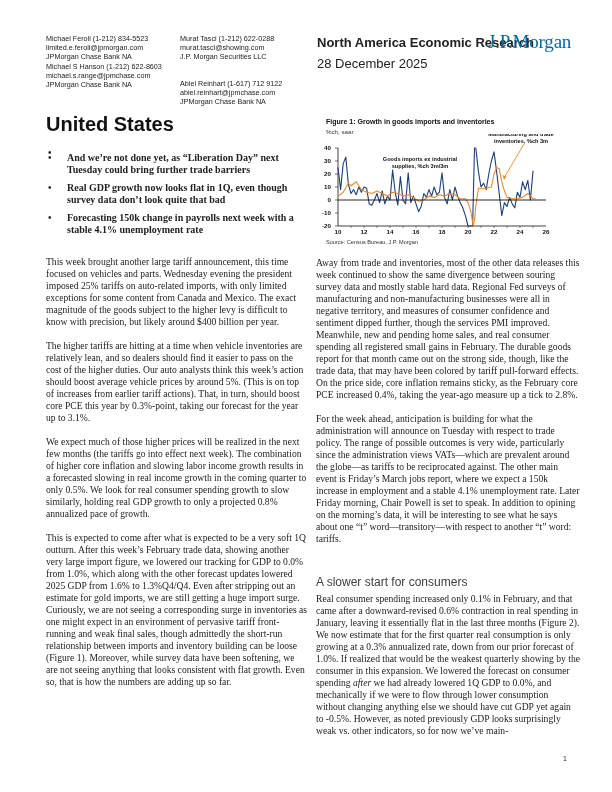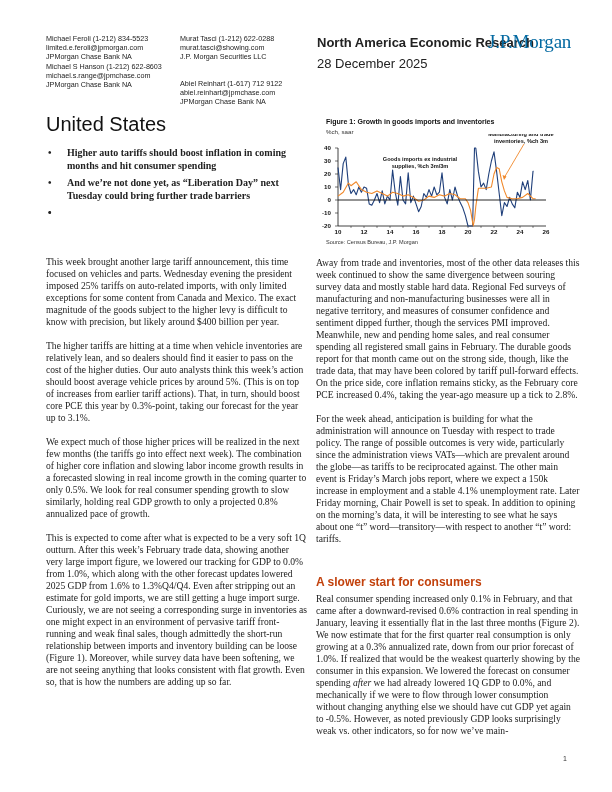--- a/index.html
+++ b/index.html
@@ -2,30 +2,30 @@
 <html><head>
 <meta charset="utf-8">
 <style>
   html, body { margin:0; padding:0; background:#fff; }
   body { width:612px; height:792px; position:relative; overflow:hidden; font-family:"Liberation Serif", serif; color:#222; }
   .abs { position:absolute; }
   .contacts { font-family:"Liberation Sans", sans-serif; font-size:7.2px; line-height:9px; color:#222; }
   .contact-block { position:absolute; }
   .header-right { font-family:"Liberation Sans", sans-serif; font-size:13px; }
   .logo { font-family:"Liberation Serif", serif; font-size:19px; color:#0369a1; letter-spacing:-0.2px; }
-  .title { font-family:"Liberation Sans", sans-serif; font-weight:normal; font-size:20px; color:#111; }
+  .title { font-family:"Liberation Sans", sans-serif; font-weight:bold; font-size:20px; color:#111; }
   .bullets { font-family:"Liberation Serif", serif; font-weight:bold; font-size:10px; line-height:12.6px; color:#222; }
   .bullet { position:relative; padding-left:21px; margin-bottom:4.8px; }
   .bullet .dot { position:absolute; left:2px; top:0; }
   .body-text { font-family:"Liberation Serif", serif; font-size:9.6px; line-height:12px; color:#222; }
   .body-text p { margin:0 0 11.9px 0; }
   .fig-title { font-family:"Liberation Sans", sans-serif; font-weight:bold; font-size:7px; color:#111; }
   .fig-units { font-family:"Liberation Sans", sans-serif; font-size:6.2px; color:#333; }
   .fig-source { font-family:"Liberation Sans", sans-serif; font-size:5.6px; color:#333; }
-  .section-h { font-family:"Liberation Sans", sans-serif; font-weight:bold; font-size:12px; color:#c2410c; }
+  .section-h { font-family:"Liberation Sans", sans-serif; font-weight:normal; font-size:12px; color:#404040; }
   .pnum { font-family:"Liberation Sans", sans-serif; font-size:7px; color:#333; }
   svg text { font-family:"Liberation Sans", sans-serif; }
 </style>
 </head>
 <body>
 
 <div class="contacts">
   <div class="contact-block" style="left:46px; top:34px;">
     <div>Michael Feroli  (1-212) 834-5523</div>
     <div>limited.e.feroli@jpmorgan.com</div>
@@ -48,24 +48,24 @@
   </div>
 </div>
 
 <div class="abs header-right" style="left:317px; top:35px; font-weight:bold;">North America Economic Research</div>
 <div class="abs header-right" style="left:317px; top:56px;">28 December 2025</div>
 <div class="abs logo" style="left:488px; top:31px;">J.P.Morgan</div>
 
 <div class="abs title" style="left:46px; top:113px;">United States</div>
 
 <div class="abs bullets" style="left:46px; top:147px; width:262px;">
-  <div class="bullet"><span class="dot">•</span><span>Higher auto tariffs should boost inflation in coming months and hit consumer spending</span></div>
+  <div class="bullet"><span class="dot">•</span></div>
   <div class="bullet"><span class="dot">•</span><span>And we’re not done yet, as “Liberation Day” next Tuesday could bring further trade barriers</span></div>
-  <div class="bullet"><span class="dot">•</span></div>
-  <div class="bullet"><span class="dot">•</span></div>
+  <div class="bullet"><span class="dot">•</span><span>Real GDP growth now looks flat in 1Q, even though survey data don’t look quite that bad</span></div>
+  <div class="bullet"><span class="dot">•</span><span>Forecasting 150k change in payrolls next week with a stable 4.1% unemployment rate</span></div>
 </div>
 
 <div class="abs body-text" style="left:46px; top:256px; width:262px;">
   <p>This week brought another large tariff announcement, this time focused on vehicles and parts. Wednesday evening the president imposed 25% tariffs on auto-related imports, with only limited exceptions for some content from Canada and Mexico. The exact magnitude of the goods subject to the higher levy is difficult to know with precision, but likely around $400 billion per year.</p>
   <p>The higher tariffs are hitting at a time when vehicle inventories are relatively lean, and so dealers should find it easier to pass on the cost of the higher duties.  Our auto analysts think this week’s action should boost average vehicle prices by around 5%. (This is on top of increases from earlier tariff actions).  That, in turn, should boost core PCE this year by 0.3%-point, taking our forecast for the year up to 3.1%.</p>
   <p>We expect much of those higher prices will be realized in the next few months (the tariffs go into effect next week). The combination of higher core inflation and slowing labor income growth results in a forecasted slowing in real income growth in the coming quarter to only 0.5%. We look for real consumer spending growth to slow similarly, holding real GDP growth to only a projected 0.8% annualized pace of growth.</p>
   <p>This is expected to come after what is expected to be a very soft 1Q outturn. After this week’s February trade data, showing another very large import figure, we lowered our tracking for GDP to 0.0% from 1.0%, which along with the other forecast updates lowered 2025 GDP from 1.6% to 1.3%Q4/Q4. Even after stripping out an estimate for gold imports, we are still getting a huge import surge. Curiously, we are not seeing a corresponding surge in inventories as one might expect in an environment of pervasive tariff front-running and weak final sales, though admittedly the short-run relationship between imports and inventory building can be loose (Figure 1). Moreover, while survey data have been softening, we are not seeing anything that looks consistent with flat growth. Even so, that is how the numbers are adding up so far.</p>
 </div>
 
 <div class="abs fig-title" style="left:326px; top:118px;">Figure 1: Growth in goods imports and inventories</div>

